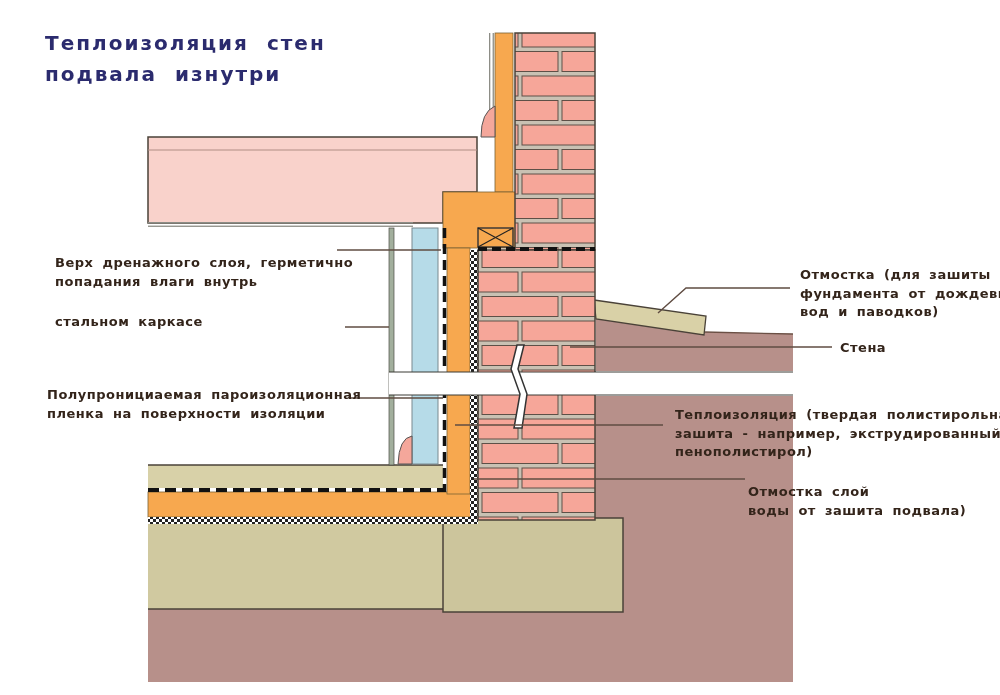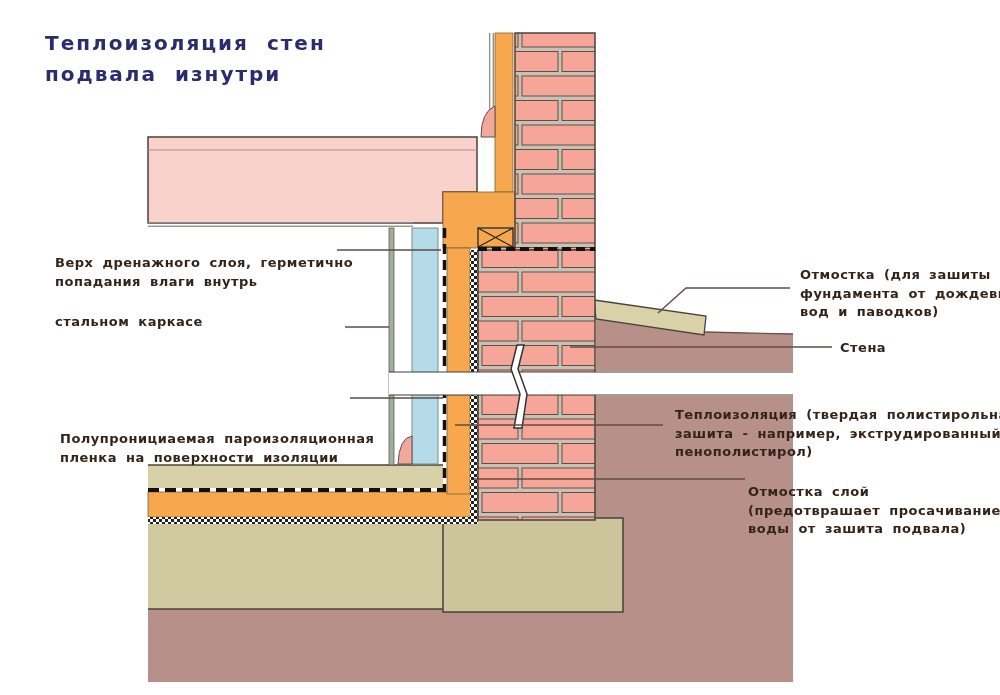--- a/index.html
+++ b/index.html
@@ -109,37 +109,36 @@
     <div>подвала изнутри</div>
   </div>
 
   <div class="lbl" style="left:55px;top:238px;margin-top:16px;">
     <div>Верх дренажного слоя, герметично</div>
     <div>попадания влаги внутрь</div>
   </div>
   <div class="lbl" style="left:55px;top:313px;">
     <div>стальном каркасе</div>
   </div>
-  <div class="lbl" style="left:60px;top:386px;margin-top:44px;">
+  <div class="lbl" style="left:47px;top:386px;">
     <div>Полупронициаемая пароизоляционная</div>
     <div>пленка на поверхности изоляции</div>
   </div>
 
   <div class="lbl" style="left:800px;top:266px;">
     <div>Отмостка (для зашиты</div>
     <div>фундамента от дождевых</div>
     <div>вод и паводков)</div>
   </div>
   <div class="lbl" style="left:840px;top:339px;">
     <div>Стена</div>
   </div>
   <div class="lbl" style="left:675px;top:406px;">
     <div>Теплоизоляция (твердая полистирольная</div>
     <div>зашита - например, экструдированный</div>
     <div>пенополистирол)</div>
   </div>
   <div class="lbl" style="left:748px;top:483px;">
     <div>Отмостка слой</div>
-    <div>(предотврашает просачивание</div>
     <div>воды от зашита подвала)</div>
   </div>
 
 </div>
 
 </body></html>

